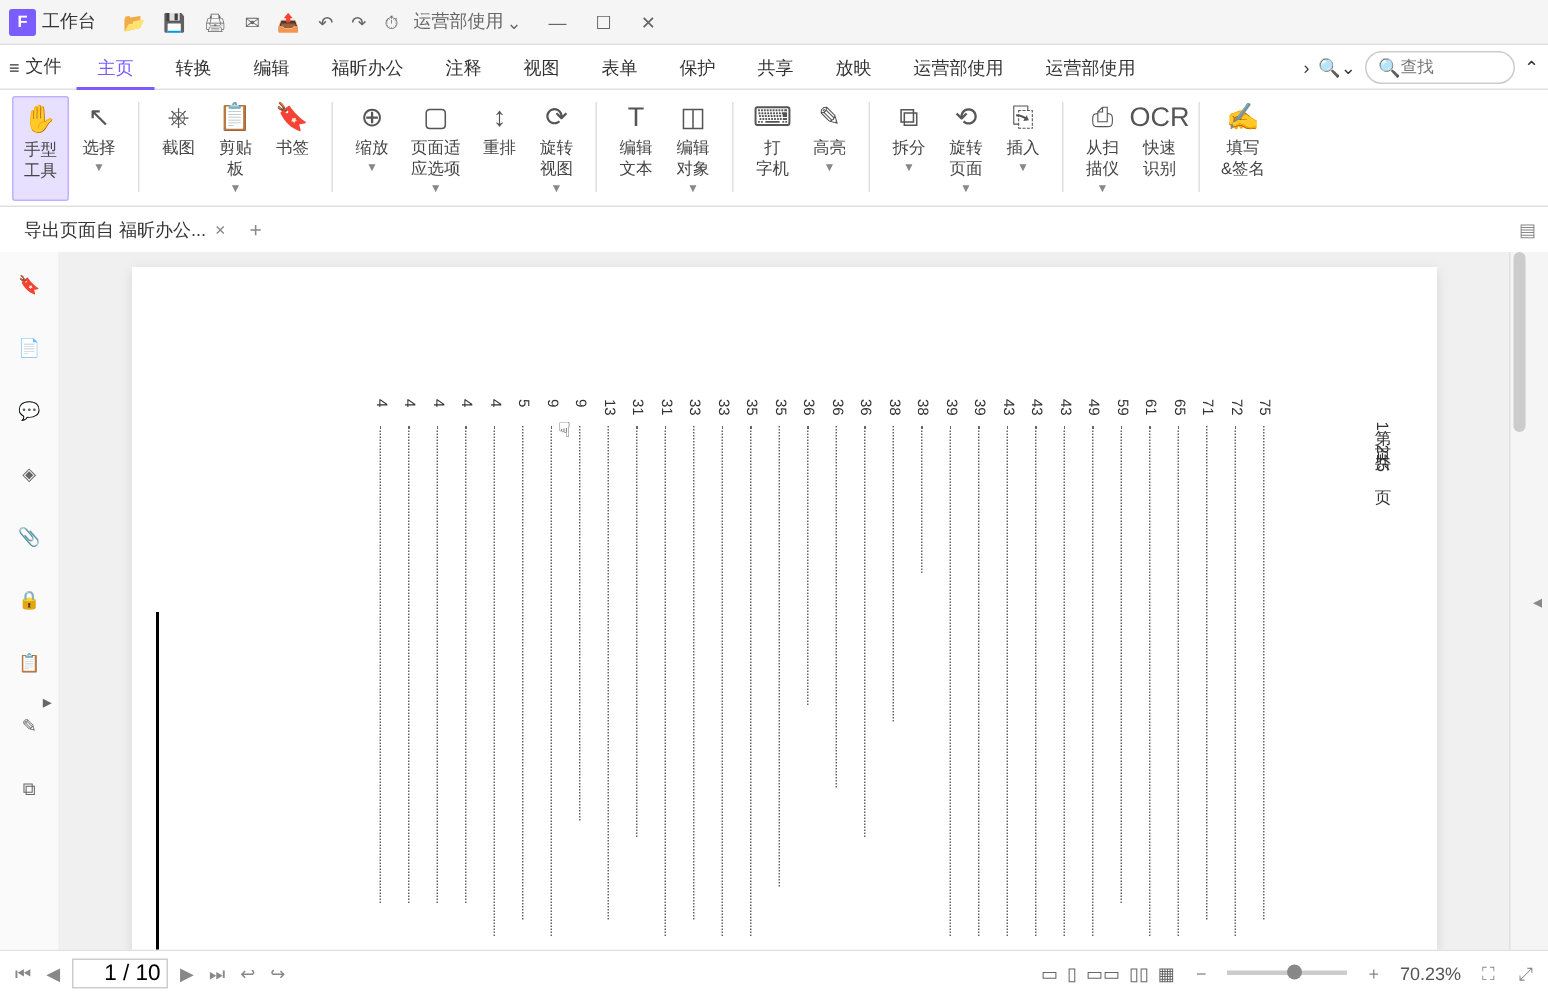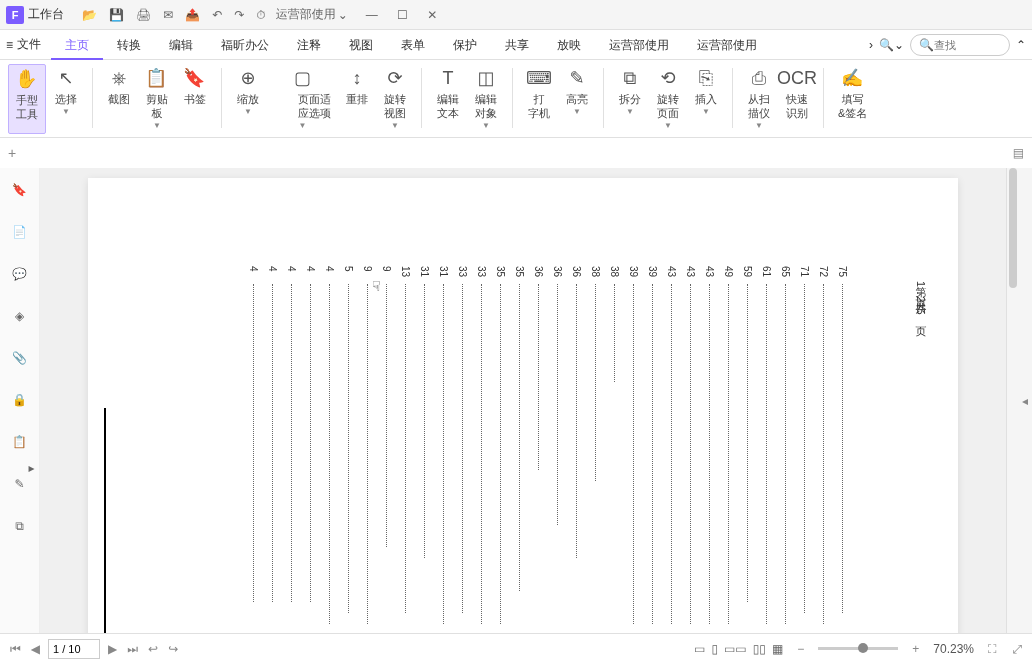--- a/index.html
+++ b/index.html
@@ -22,21 +22,21 @@
 .menu-tab.active { color: #7b5cff; border-bottom: 2px solid #7b5cff; }
 .menu-right { margin-left: auto; display: flex; align-items: center; gap: 6px; }
 .search-box { border: 1px solid #ccc; border-radius: 12px; height: 22px; display: flex; align-items: center; padding: 0 8px; width: 100px; color: #aaa; }
 .search-box input { border: none; outline: none; width: 60px; font-size: 11px; }
 
 .ribbon { height: 78px; display: flex; align-items: flex-start; padding: 4px 8px 0 8px; gap: 2px; border-bottom: 1px solid #e0e0e0; }
 .ribbon-item { display: flex; flex-direction: column; align-items: center; justify-content: flex-start; padding: 2px 6px; cursor: pointer; font-size: 11px; color: #444; height: 70px; }
 .ribbon-item.active { background: #e8e0ff; border: 1px solid #c0b0ff; border-radius: 2px; }
 .ribbon-icon { width: 24px; height: 24px; display: flex; align-items: center; justify-content: center; font-size: 18px; color: #555; margin-bottom: 2px; }
 .ribbon-label { text-align: center; line-height: 14px; max-width: 36px; }
-.ribbon-item.wide .ribbon-label { max-width: 48px; margin-left: 24px; }
+.ribbon-item.wide .ribbon-label { max-width: 48px; }
 .ribbon-arrow { font-size: 8px; color: #888; margin-top: 1px; }
 .ribbon-sep { width: 1px; height: 60px; background: #e0e0e0; margin: 4px 6px; }
 
 .doc-tabs { height: 30px; display: flex; align-items: center; padding: 0 8px; gap: 8px; }
 .doc-tab { display: flex; align-items: center; gap: 6px; padding: 4px 8px; font-size: 12px; color: #333; cursor: pointer; }
 .doc-tab-close { color: #888; cursor: pointer; }
 .add-tab { color: #888; cursor: pointer; font-size: 14px; }
 .doc-tabs-right { margin-left: auto; color: #888; }
 
 .main-area { display: flex; height: 465px; }
@@ -52,21 +52,21 @@
 .toc-entry { position: absolute; bottom: 0; writing-mode: vertical-rl; font-size: 10px; color: #333; }
 .toc-dots { border-right: 1px dotted #666; position: absolute; }
 .toc-num { position: absolute; writing-mode: vertical-rl; font-size: 10px; }
 .cursor-hand { position: absolute; left: 284px; top: 100px; font-size: 14px; pointer-events: none; }
 .scrollbar-v { width: 12px; background: #f5f5f5; border-left: 1px solid #e0e0e0; position: relative; }
 .scroll-thumb { position: absolute; top: 0; left: 2px; width: 8px; height: 120px; background: #ccc; border-radius: 4px; }
 .side-panel-toggle { width: 14px; background: #f5f5f5; display: flex; align-items: center; justify-content: center; color: #888; cursor: pointer; }
 
 .statusbar { height: 30px; border-top: 1px solid #e0e0e0; display: flex; align-items: center; padding: 0 8px; gap: 10px; font-size: 12px; color: #555; }
 .status-left { display: flex; align-items: center; gap: 6px; }
-.page-input { width: 52px; height: 20px; border: 1px solid #ccc; padding: 0 4px; font-size: 11px; }
+.page-input { width: 64px; height: 20px; border: 1px solid #ccc; padding: 0 4px; font-size: 15px; text-align: right; }
 .nav-btn { cursor: pointer; color: #888; padding: 0 2px; }
 .status-right { margin-left: auto; display: flex; align-items: center; gap: 12px; }
 .view-icons { display: flex; gap: 6px; color: #666; }
 .view-icons span { cursor: pointer; }
 .zoom-slider { width: 80px; height: 3px; background: #ccc; position: relative; }
 .zoom-thumb { width: 10px; height: 10px; background: #888; border-radius: 50%; position: absolute; top: -4px; left: 40px; }
 </style>
 </head>
 <body>
 
@@ -219,20 +219,24 @@
       <div class="ribbon-label">快速<br>识别</div>
     </div>
     <div class="ribbon-sep"></div>
     <div class="ribbon-item">
       <div class="ribbon-icon">✍</div>
       <div class="ribbon-label">填写<br>&amp;签名</div>
     </div>
   </div>
 
 <div class="doc-tabs">
+  <div class="doc-tab">
+    <span>导出页面自 福昕办公...</span>
+    <span class="doc-tab-close">×</span>
+  </div>
   <span class="add-tab">+</span>
   <span class="doc-tabs-right">▤</span>
 </div>
 
 <div class="main-area">
   <div class="sidebar">
     <div class="sidebar-item">🔖</div>
     <div class="sidebar-item">📄</div>
     <div class="sidebar-item">💬</div>
     <div class="sidebar-item">◈</div>

